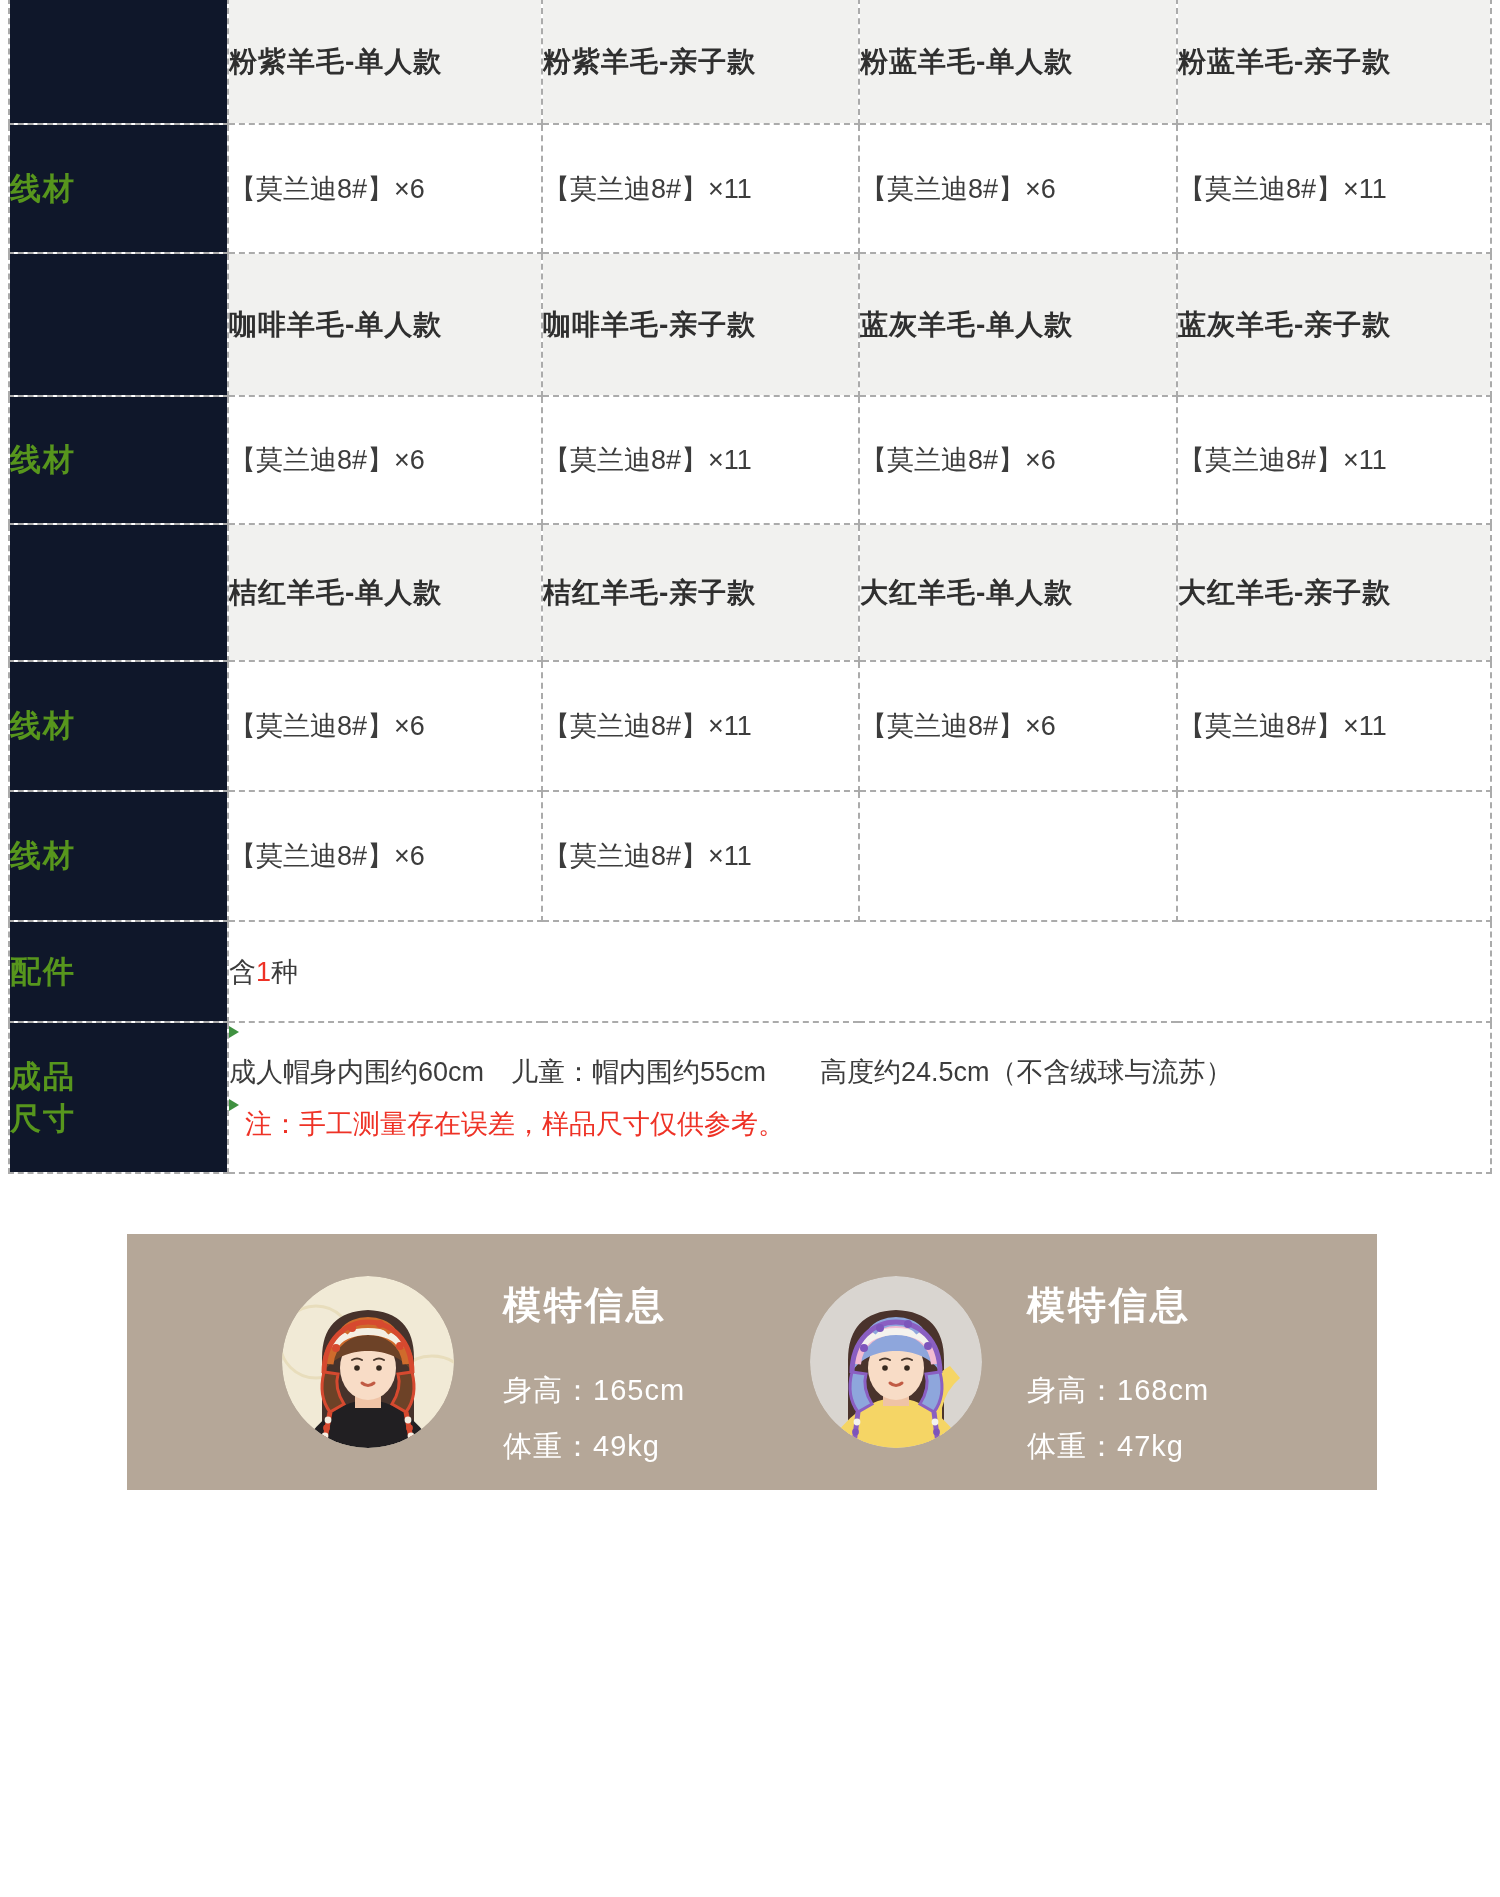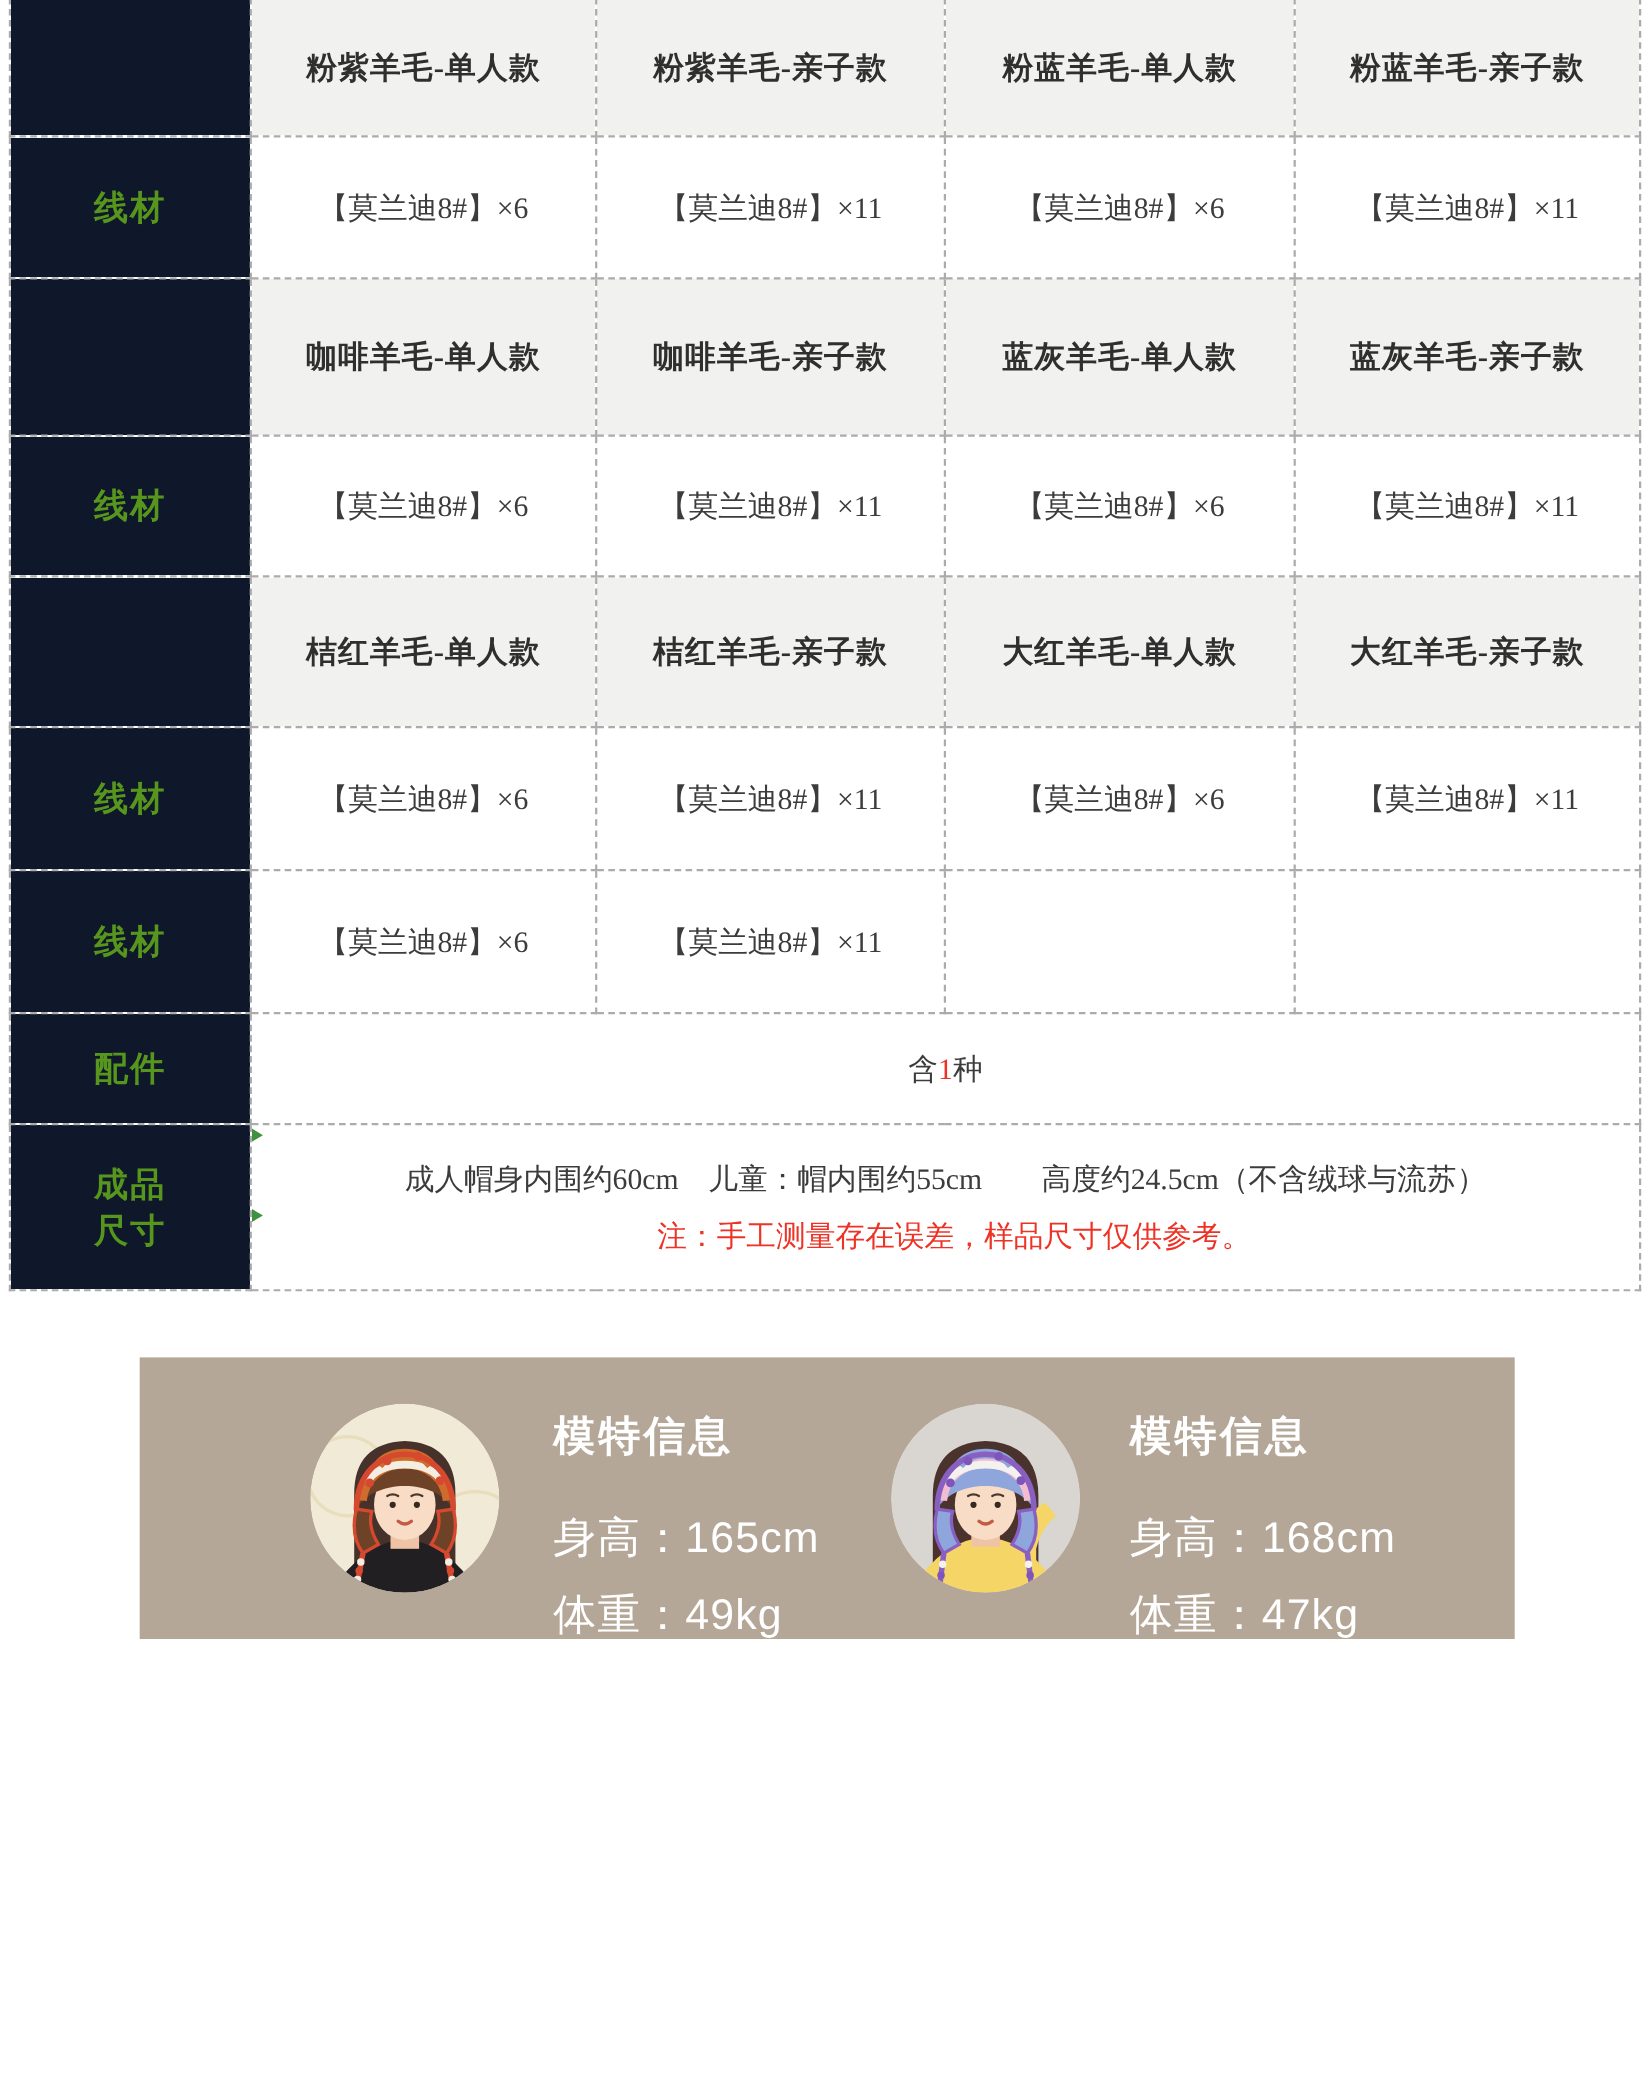--- a/index.html
+++ b/index.html
@@ -9,22 +9,22 @@
     color:#333333;
   }
   
   .tbl-clip{width:1500px;overflow:hidden;}
   table.spec{
     border-collapse:collapse;table-layout:fixed;
     width:1482px;margin-left:8px;margin-top:-2px;
   }
   table.spec td{
     border:2px dashed #ababab;
-    text-align:center;vertical-align:middle;
-    padding:0;overflow:hidden;font-family:Liberation Serif, serif;
+    vertical-align:middle;
+    padding:0;overflow:hidden;
   }
   td.hdr{
     background:#f1f1ef;
     font-weight:bold;font-size:28px;color:#2f2f2f;letter-spacing:1px;
   }
   td.lbl{
     background:#0f172a;
     font-weight:bold;font-size:31px;color:#57961d;letter-spacing:2px;
   }
   td.val{font-size:27px;color:#3c3c3c;}
@@ -49,21 +49,21 @@
     margin:60px 0 0 127px;
     background:#b5a798;
   }
   .avatar{position:absolute;top:42px;width:172px;height:172px;border-radius:50%;}
   .avatar.a1{left:155px;}
   .avatar.a2{left:683px;}
   .model-text{position:absolute;top:46px;color:#ffffff;}
   .model-text.m1{left:376px;}
   .model-text.m2{left:900px;}
   .model-title{font-size:38px;font-weight:bold;letter-spacing:3px;margin-bottom:40px;}
-  .model-line{font-size:39px;letter-spacing:1px;margin-bottom:16px;}
+  .model-line{font-size:29px;letter-spacing:1px;margin-bottom:16px;}
 </style>
 </head>
 <body>
 
 <div class="tbl-clip">
 <table class="spec">
   <colgroup>
     <col style="width:219px">
         <col style="width:314px">
         <col style="width:317px">

